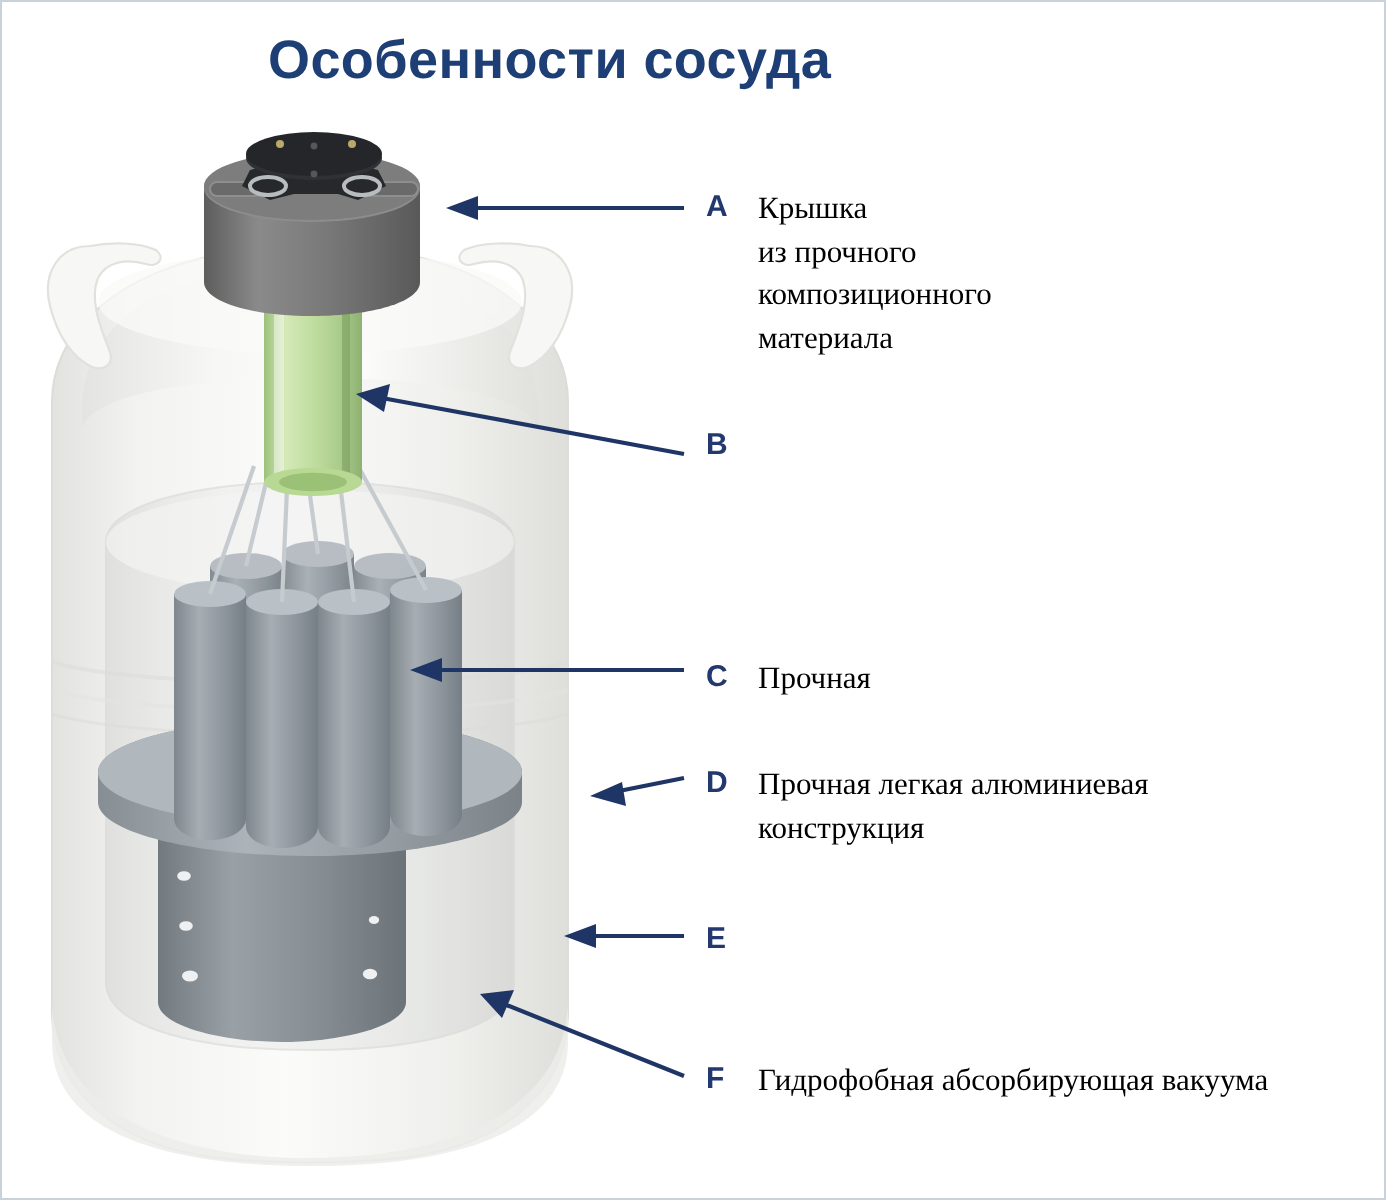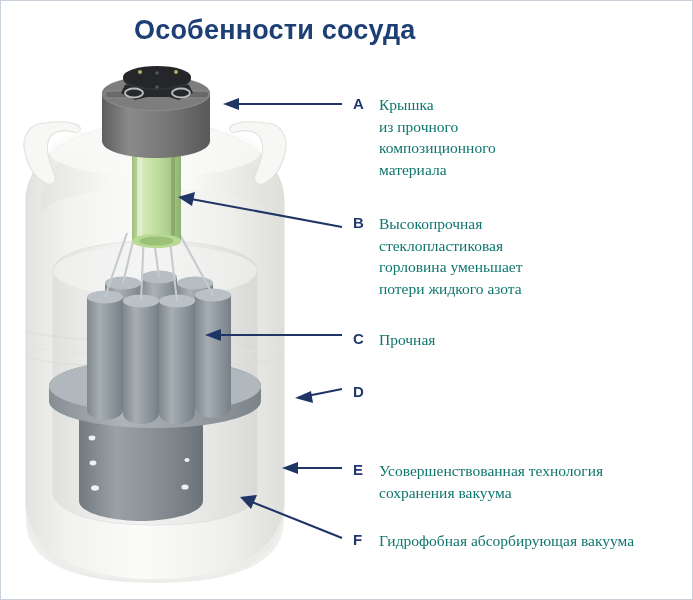--- a/index.html
+++ b/index.html
@@ -52,21 +52,21 @@
     flex: 0 0 26px;
     font-family: "Liberation Sans", sans-serif;
     font-size: 15px;
     font-weight: bold;
     color: #23386e;
     line-height: 19px;
   }
   .legend-text {
     font-family: "Liberation Serif", serif;
     font-size: 15.5px;
-    color: #0f766e;
+    color: #000000;
     line-height: 21.5px;
     white-space: pre-line;
   }
   #row-a { left: 352px; top: 93px; }
   #row-b { left: 352px; top: 212px; }
   #row-c { left: 352px; top: 328px; }
   #row-d { left: 352px; top: 381px; }
   #row-e { left: 352px; top: 459px; }
   #row-f { left: 352px; top: 529px; }
 </style>
@@ -323,39 +323,35 @@
   <div class="legend-row" id="row-a">
     <div class="legend-letter">A</div>
     <div class="legend-text">Крышка
 из прочного
 композиционного
 материала</div>
   </div>
 
   <div class="legend-row" id="row-b">
     <div class="legend-letter">B</div>
-    <div class="legend-text">Высокопрочная
-стеклопластиковая
-горловина уменьшает
-потери жидкого азота</div>
   </div>
 
   <div class="legend-row" id="row-c">
     <div class="legend-letter">C</div>
     <div class="legend-text">Прочная</div>
   </div>
 
   <div class="legend-row" id="row-d">
     <div class="legend-letter">D</div>
+    <div class="legend-text">Прочная легкая алюминиевая
+конструкция</div>
   </div>
 
   <div class="legend-row" id="row-e">
     <div class="legend-letter">E</div>
-    <div class="legend-text">Усовершенствованная технология
-сохранения вакуума</div>
   </div>
 
   <div class="legend-row" id="row-f">
     <div class="legend-letter">F</div>
     <div class="legend-text">Гидрофобная абсорбирующая вакуума</div>
   </div>
 
 </div>
 
 </body></html>

